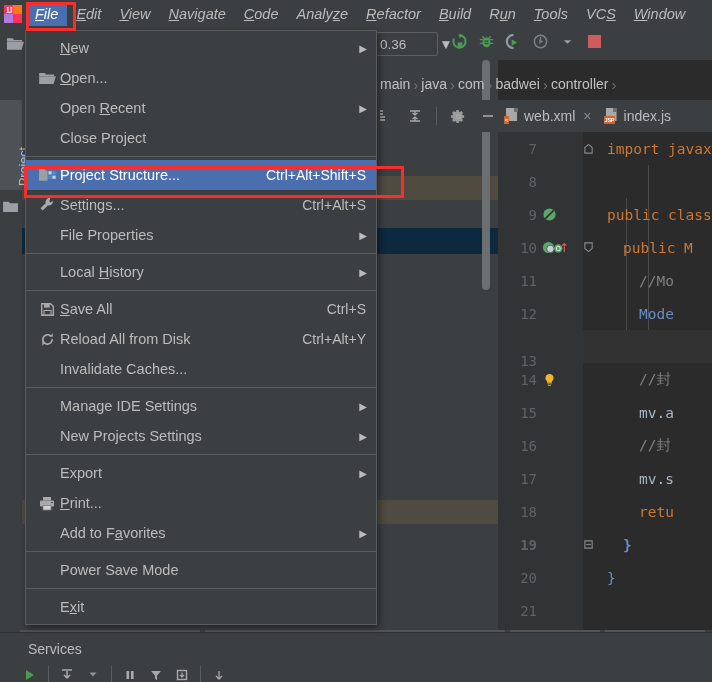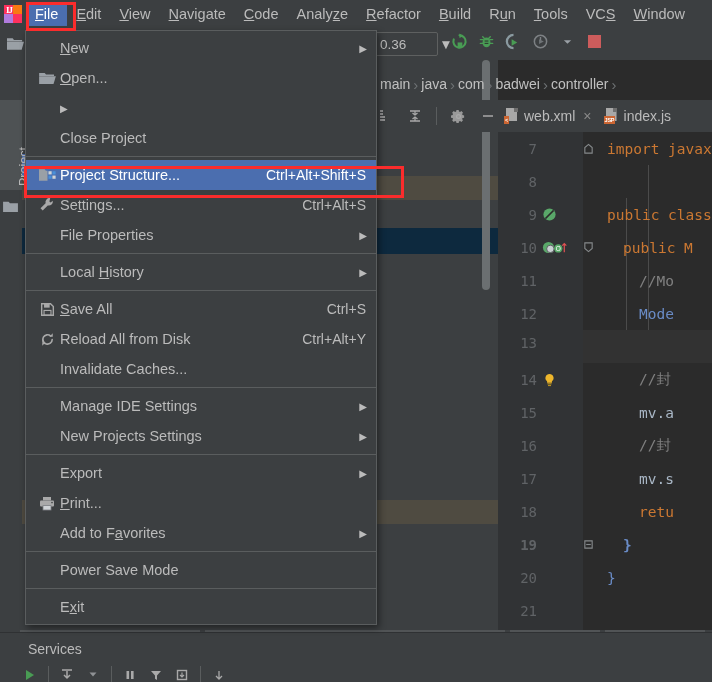--- a/index.html
+++ b/index.html
@@ -319,21 +319,21 @@
           <span class="gicons"></span>
           <span style="width: 13px; display: inline-flex; align-items: center; justify-content: center; flex: 0 0 auto;"></span>
           <span class="codetext cm" style="margin-left: 44px;">//Mo</span>
         </div>
         <div class="code-line" style="top: 165px;">
           <span class="lineno">12</span>
           <span class="gicons"></span>
           <span style="width: 13px; display: inline-flex; align-items: center; justify-content: center; flex: 0 0 auto;"></span>
           <span class="codetext cls" style="margin-left: 44px;">Mode</span>
         </div>
-        <div class="code-line" style="top: 186px; align-items: flex-end;">
+        <div class="code-line" style="top: 212px;">
           <span class="lineno">13</span>
           <span class="gicons"></span>
           <span style="width: 13px; display: inline-flex; align-items: center; justify-content: center; flex: 0 0 auto;"></span>
           <span class="codetext pl" style="margin-left: 4px;"></span>
         </div>
         <div class="code-line" style="top: 231px;">
           <span class="lineno">14</span>
           <span class="gicons">
             <svg width="15" height="16" viewBox="0 0 16 16">
               <path d="M8 1.5a4.4 4.4 0 0 0-2.6 7.9v1.4h5.2V9.4A4.4 4.4 0 0 0 8 1.5z" fill="#edb62c"></path>
@@ -516,21 +516,21 @@
   </div>
 
   <div class="menubar">
     <span class="ij-logo">
       <span class="q1"></span>
         <span class="q2"></span>
         <span class="q3"></span>
         <span class="q4"></span>
       <span class="jglyph">IJ</span>
     </span>
-    <span id="menubar-items" style="display:flex;">
+    <span id="menubar-items" style="display:flex;font-style:italic;">
         <span class="menu-item active"><span class="mnemo">F</span>ile</span>
         <span class="menu-item"><span class="mnemo">E</span>dit</span>
         <span class="menu-item"><span class="mnemo">V</span>iew</span>
         <span class="menu-item"><span class="mnemo">N</span>avigate</span>
         <span class="menu-item"><span class="mnemo">C</span>ode</span>
         <span class="menu-item">Analy<span class="mnemo">z</span>e</span>
         <span class="menu-item"><span class="mnemo">R</span>efactor</span>
         <span class="menu-item"><span class="mnemo">B</span>uild</span>
         <span class="menu-item">R<span class="mnemo">u</span>n</span>
         <span class="menu-item"><span class="mnemo">T</span>ools</span>
@@ -549,20 +549,21 @@
         <span class="micon">
           <svg width="17" height="13" viewBox="0 0 18 14">
             <path fill="#9aa0a6" d="M0 1h6l1.4 1.7H16v1.6H0z"></path>
             <path fill="#9aa0a6" d="M0 4.5h18L15.5 13H0z"></path>
           </svg>
         </span>
         <span class="mlabel"><span class="mnemo">O</span>pen...</span>
       </div>
       <div class="mrow">
         <span class="micon"></span>
+        <span class="mlabel">Open <span class="mnemo">R</span>ecent</span>
         <span class="marrow">▶</span>
       </div>
       <div class="mrow">
         <span class="micon"></span>
         <span class="mlabel">Close Project</span>
       </div>
       <div class="msep"></div>
       <div class="mrow sel">
         <span class="micon">
           <svg width="17" height="14" viewBox="0 0 18 14">

